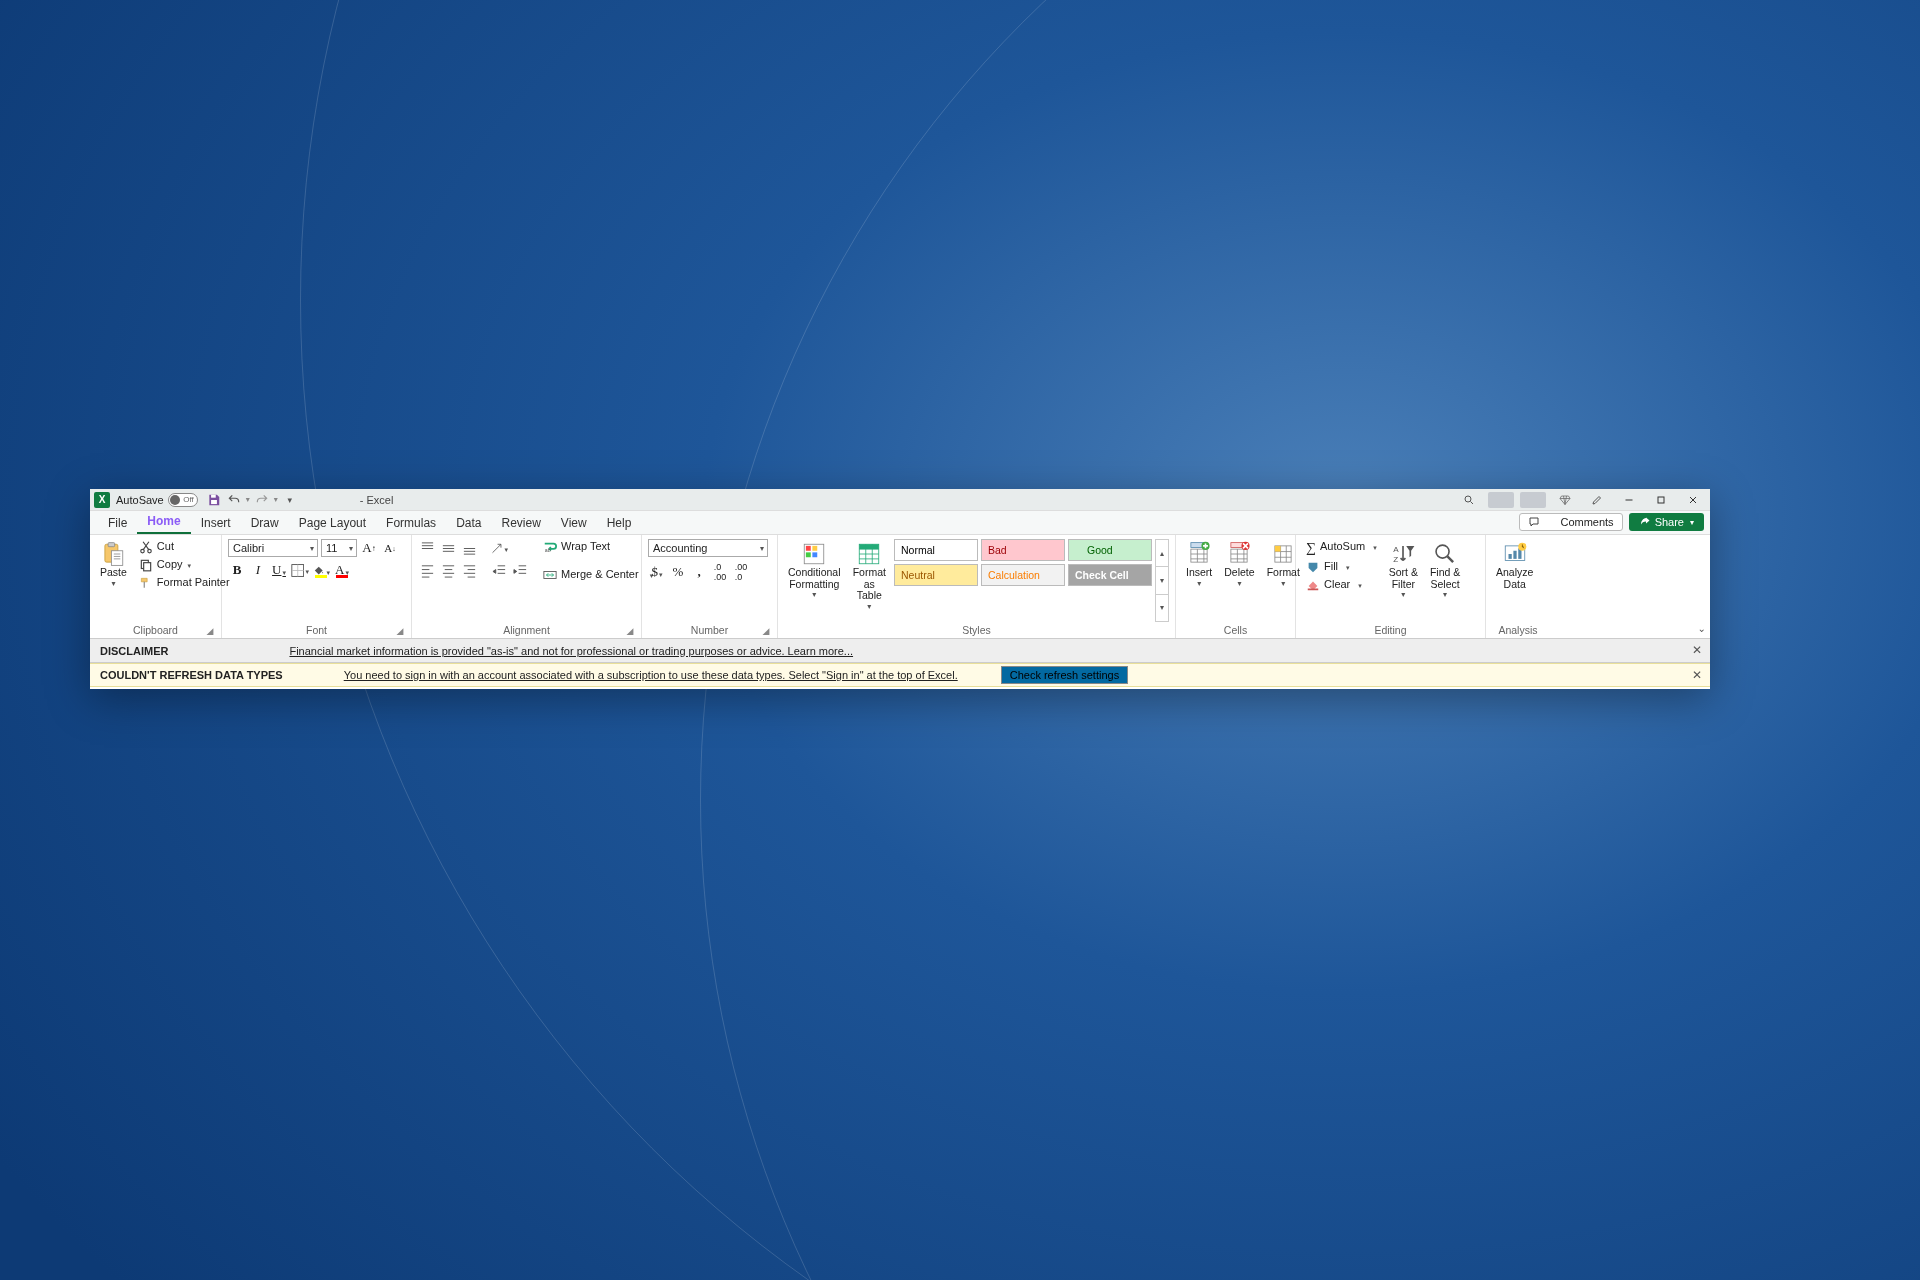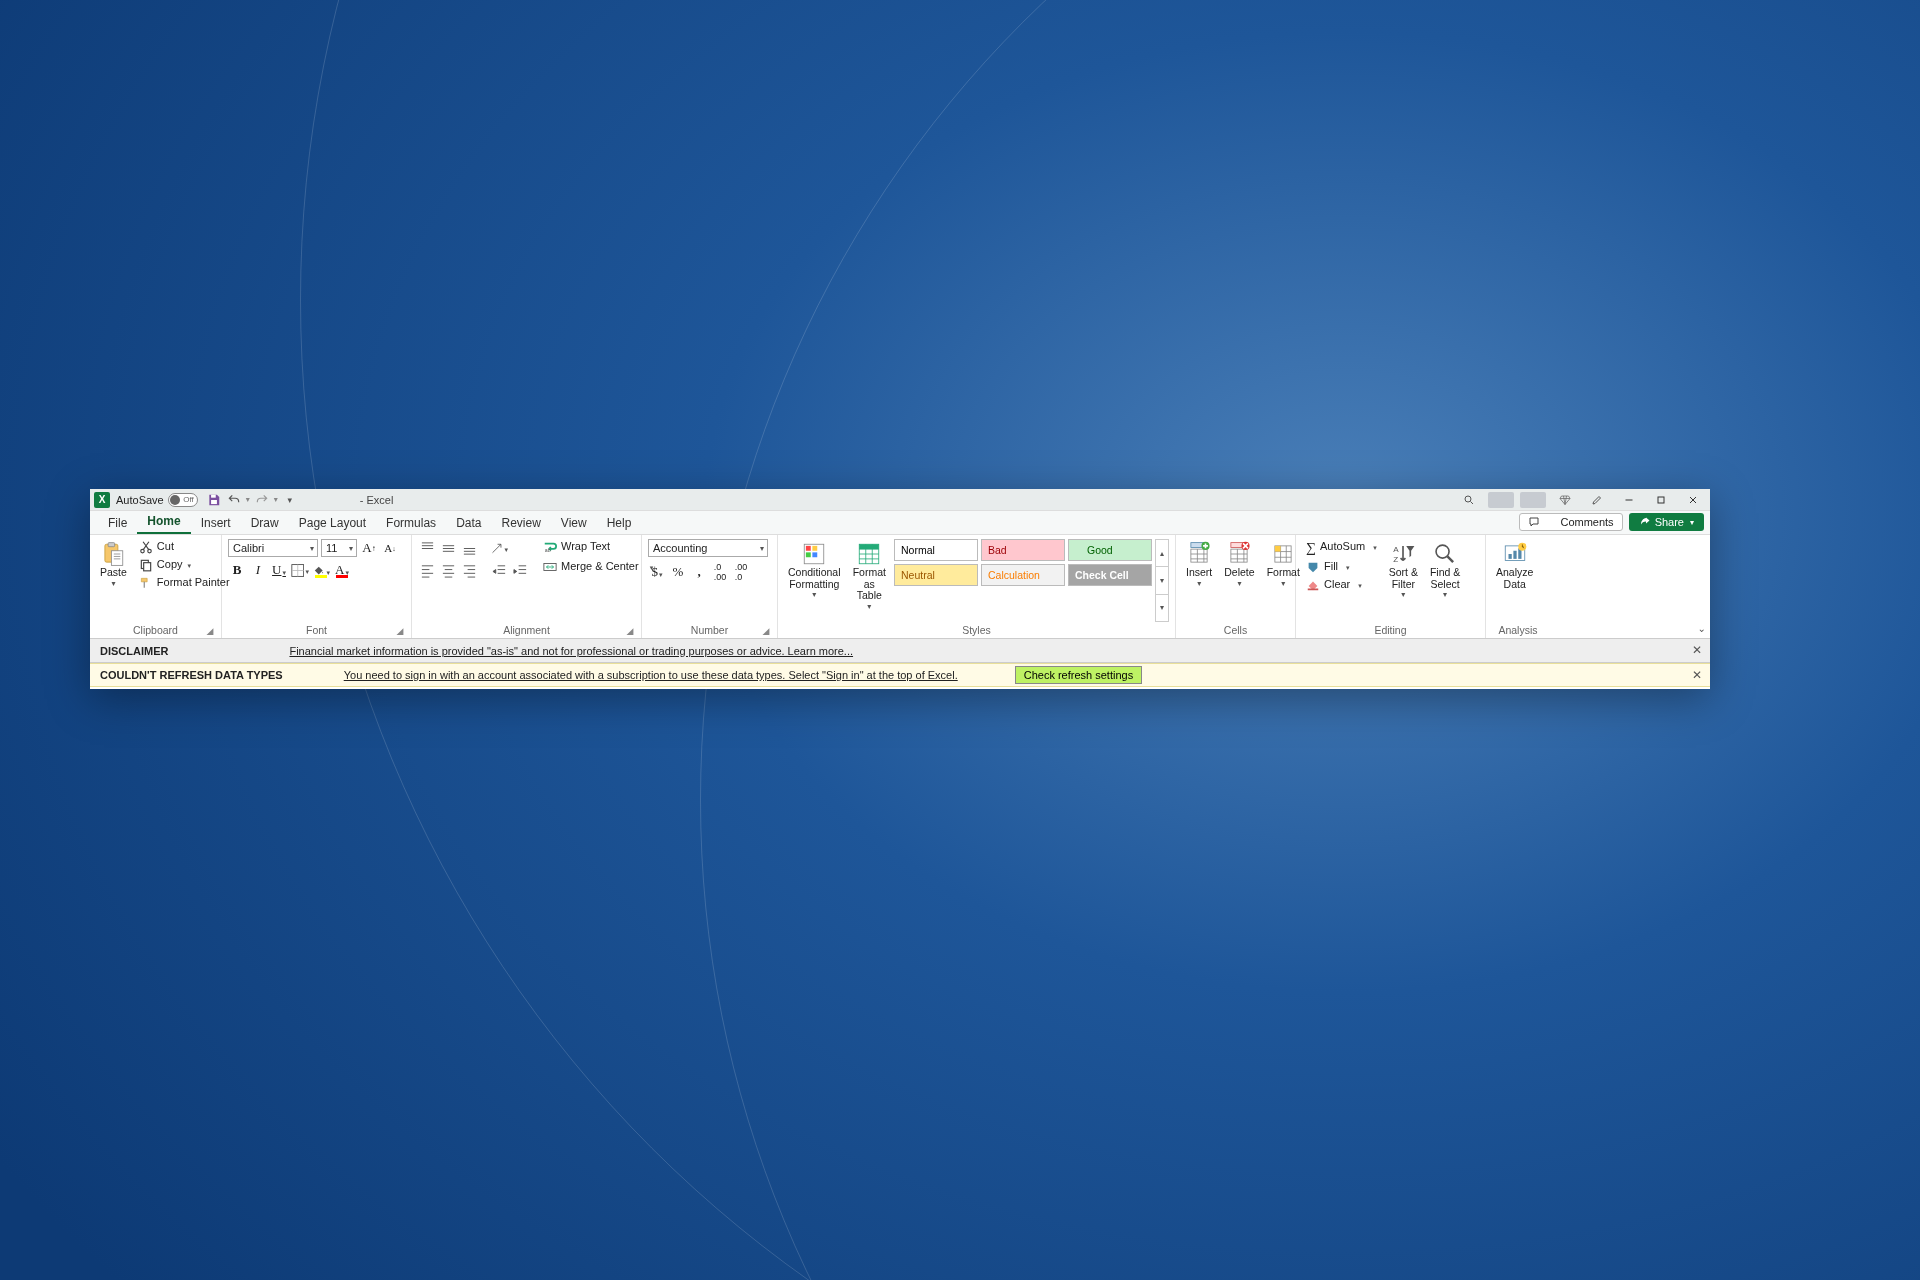--- a/index.html
+++ b/index.html
@@ -28,21 +28,21 @@
   .qat-icon { width:16px; height:16px; display:flex; align-items:center; justify-content:center; margin:0 2px; color:#555; }
   .qat-icon svg { width:14px; height:14px; }
   .titlebar-right { margin-left:auto; display:flex; align-items:center; gap:6px; }
   .title-btn { width:26px; height:20px; display:flex; align-items:center; justify-content:center; color:#444; }
   .title-btn svg { width:12px; height:12px; }
   .grey-box { width:26px; height:16px; background:#c7cbd1; border-radius:2px; }
 
   
   .tabs-row { height:24px; background:#f6f8f8; display:flex; align-items:flex-end; padding:0 8px; border-bottom:1px solid #ddd; position:relative;}
   .tab { padding:4px 10px; font-size:12px; color:#333; cursor:pointer; }
-  .tab.active { color:#14532d; border-bottom:2px solid #0f703b; font-weight:600; }
+  .tab.active { color:#8b5cf6; border-bottom:2px solid #0f703b; font-weight:600; }
   .tabs-right { position:absolute; right:6px; top:2px; display:flex; gap:6px; }
   .btn-comments { background:#fff; border:1px solid #bbb; border-radius:3px; padding:2px 8px; font-size:11px; display:flex; align-items:center; gap:20px;}
   .btn-share { background:#107c41; color:#fff; border-radius:3px; padding:2px 10px; font-size:11px; display:flex; align-items:center; gap:4px;}
   .btn-share .caret { font-size:8px; margin-left:2px;}
 
   
   .ribbon { height:104px; background:#fff; display:flex; border-bottom:1px solid #ccc; position:relative;}
   .group { border-right:1px solid #e3e3e3; padding:4px 6px 2px 6px; display:flex; flex-direction:column; position:relative;}
   .group-body { flex:1; display:flex; gap:4px; }
   .group-label { text-align:center; font-size:10.5px; color:#666; padding-top:2px; position:relative;}
@@ -74,21 +74,21 @@
   .scroll-gal div:last-child{border-bottom:none;}
 
   .collapse-caret { position:absolute; right:4px; bottom:4px; font-size:10px; color:#555; cursor:pointer;}
 
   
   .msgbar { height:24px; display:flex; align-items:center; padding:0 10px; font-size:11px; border-bottom:1px solid #ccc; position:relative;gap:41px;}
   .msgbar.grey { background:#eee; }
   .msgbar.yellow { background:#fffbe6; border-top:1px solid #e8df9a; border-bottom:1px solid #e8df9a;}
   .msg-title { font-weight:600; margin-right:80px;}
   .msg-link { text-decoration:underline; color:#222; cursor:pointer;}
-  .msg-btn { margin-left:16px; background:#bef264; border:1px solid #888; padding:2px 8px; font-size:11px; cursor:pointer;}
+  .msg-btn { margin-left:2px; background:#0369a1; border:1px solid #888; padding:2px 8px; font-size:11px; cursor:pointer;}
   .msg-close { position:absolute; right:8px; top:4px; font-size:12px; color:#555; cursor:pointer;}
 </style>
 </head>
 <body>
 
 <div class="arc arc1"></div>
 <div class="arc arc2"></div>
 
 <div class="excel-window">
 
@@ -315,21 +315,21 @@
                   <path stroke="#555" d="M6 3h8M6 7h8M6 11h8M4 7 1 9l3 2z" fill="#555"></path>
                 </svg>
               </div>
             <div class="ic">
                 <svg viewBox="0 0 16 16">
                   <path stroke="#555" d="M6 3h8M6 7h8M6 11h8M1 7l3 2-3 2z" fill="#555"></path>
                 </svg>
               </div>
           </div>
         </div>
-        <div class="stack" style="margin-left:6px;gap:4px">
+        <div class="stack" style="margin-left:6px;gap:12px">
           <div class="hbtn">
             <svg viewBox="0 0 16 16">
                 <path stroke="#2a7" stroke-width="2" fill="none" d="M2 4h10a3 3 0 0 1 0 6H7m0 0 2-2m-2 2 2 2"></path>
                 <text x="2" y="14" font-size="6" fill="#555">ab</text>
               </svg>
             <span>Wrap Text</span>
           </div>
           <div class="hbtn">
             <svg viewBox="0 0 16 16">
                 <rect x="1" y="4" width="14" height="8" fill="none" stroke="#555"></rect>

